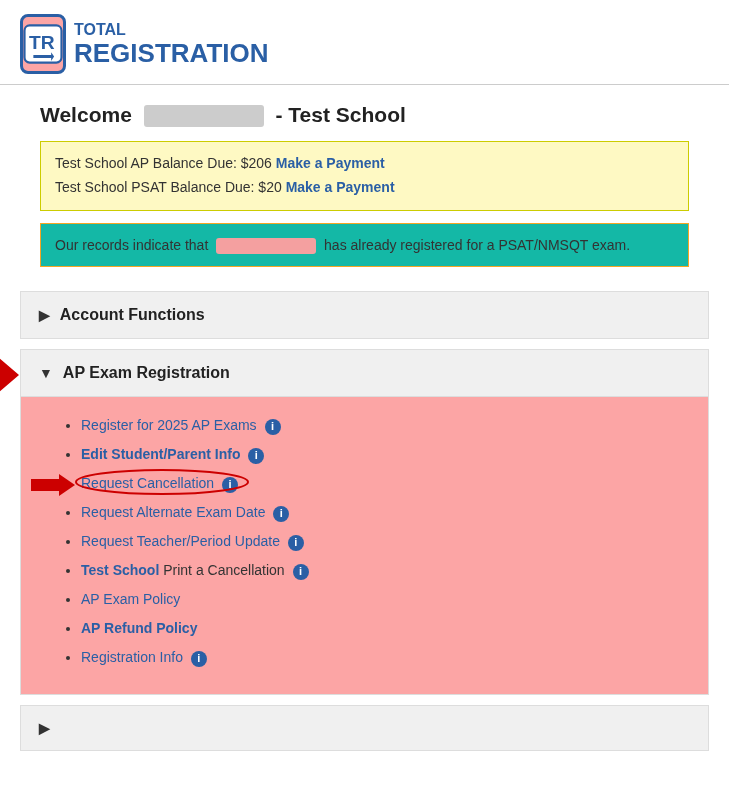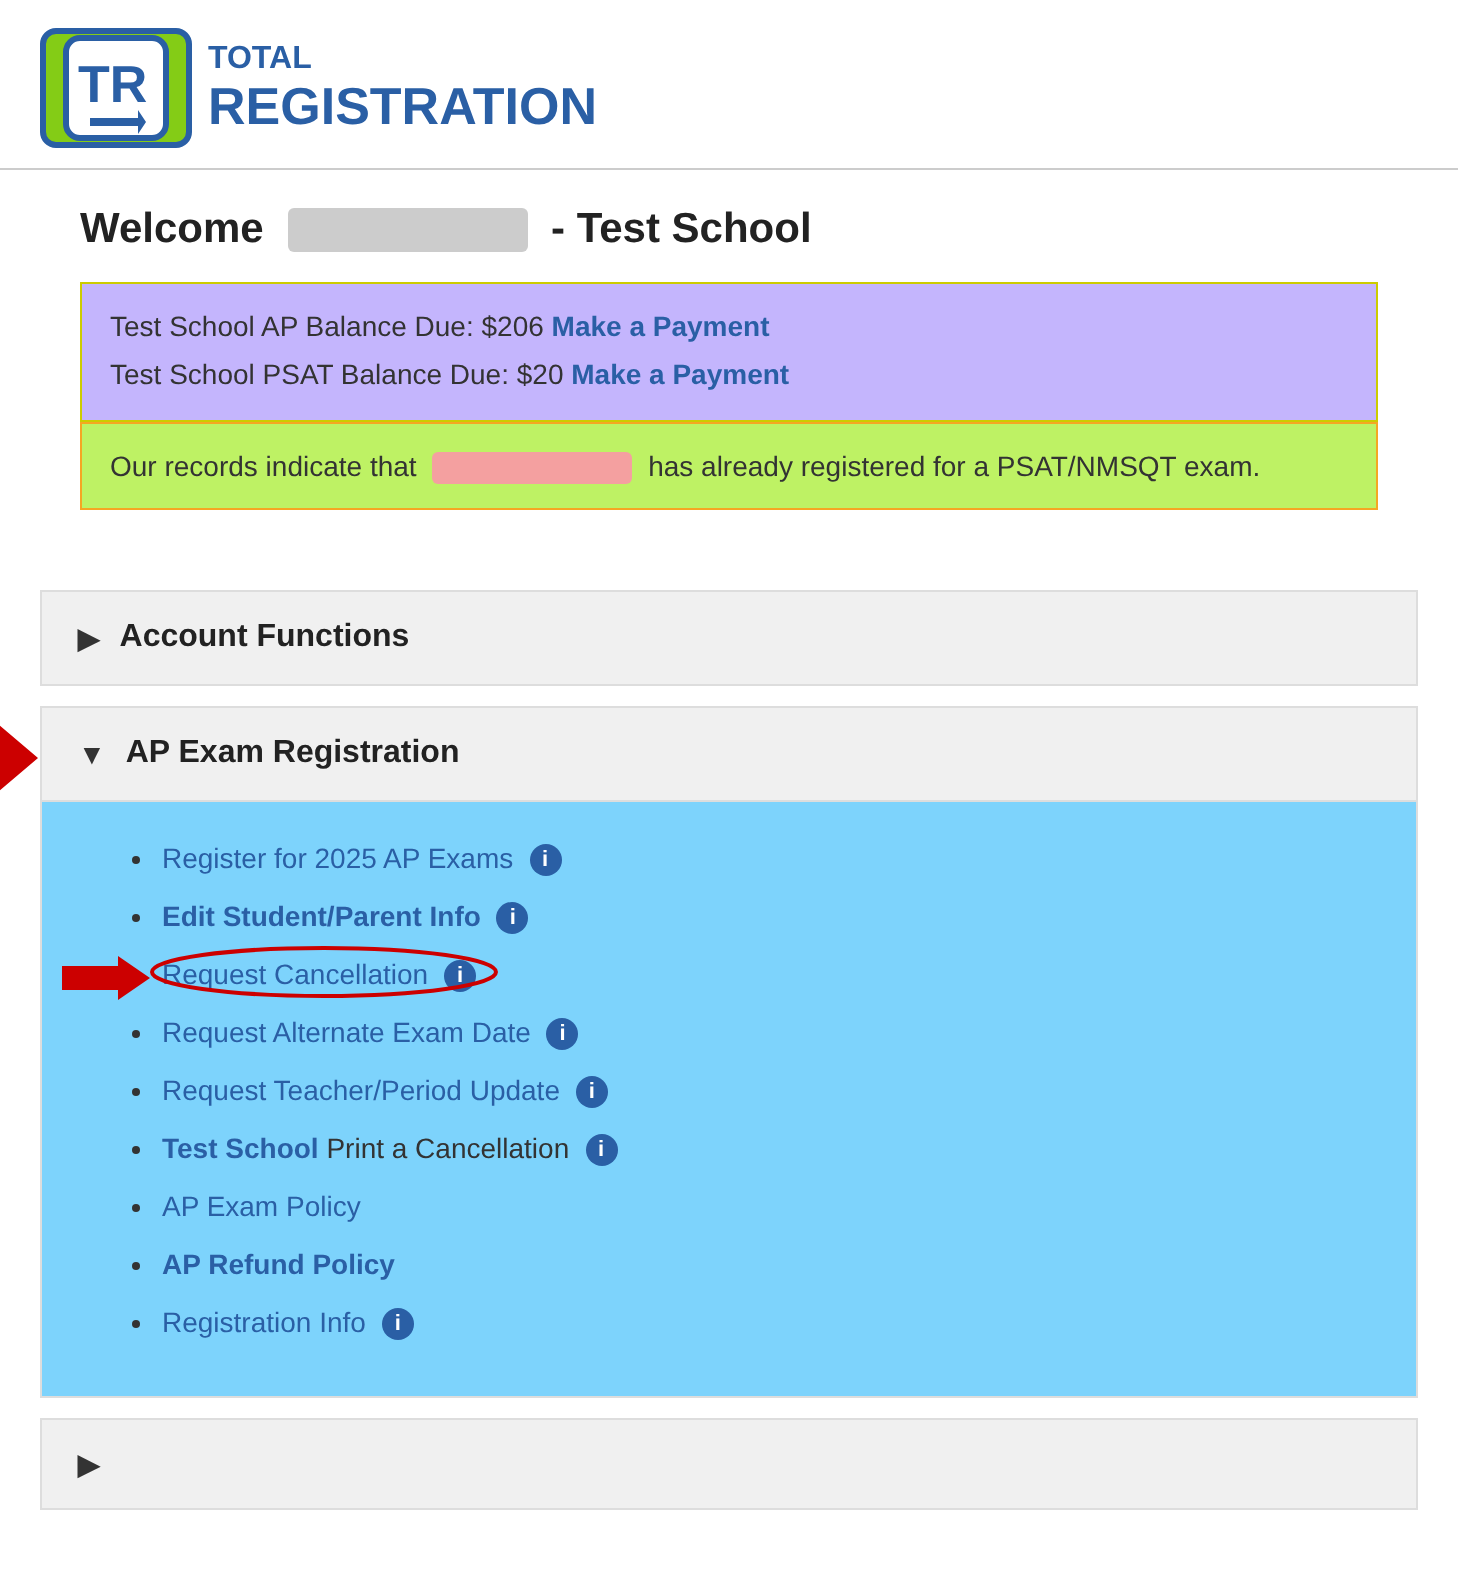--- a/index.html
+++ b/index.html
@@ -17,29 +17,29 @@
       align-items: center;
       padding: 14px 20px 10px 20px;
       border-bottom: 1px solid #ccc;
     }
     .logo-box {
       display: flex;
       align-items: center;
       margin-right: 12px;
     }
     .logo-icon {
-      width: 76px;
+      width: 46px;
       height: 60px;
       border: 3px solid #2a5fa5;
       border-radius: 8px;
       display: flex;
       align-items: center;
       justify-content: center;
       position: relative;
-      background: #84cc16;
+      background: #fca5a5;
     }
     .logo-text {
       display: flex;
       flex-direction: column;
       line-height: 1.1;
     }
     .logo-text-top {
       font-size: 16px;
       font-weight: bold;
       color: #2a5fa5;
@@ -66,37 +66,38 @@
       color: transparent;
       border-radius: 3px;
       width: 120px;
       height: 22px;
       vertical-align: middle;
       margin: 0 6px;
     }
 
     
     .notice-yellow {
-      background: #c4b5fd;
+      background: #fef9c3;
       border: 1px solid #cccc00;
       padding: 10px 14px;
+      margin-bottom: 12px;
       line-height: 1.7;
     }
     .notice-yellow a {
       color: #2a5fa5;
       text-decoration: none;
       font-weight: bold;
     }
 
     
     .notice-orange {
-      background: #bef264;
+      background: #14b8a6;
       border: 1px solid #f5a623;
       padding: 10px 14px;
-      margin-bottom: 30px;
+      margin-bottom: 14px;
       color: #333;
       line-height: 1.6;
     }
     .notice-blur {
       display: inline-block;
       background: #f4a0a0;
       color: transparent;
       border-radius: 3px;
       width: 100px;
       height: 16px;
@@ -120,21 +121,21 @@
       font-weight: bold;
       color: #222;
       position: relative;
     }
     .section-chevron {
       margin-right: 10px;
       font-size: 14px;
       color: #333;
     }
     .section-body {
-      background: #7dd3fc;
+      background: #fca5a5;
       padding: 18px 30px 18px 40px;
       border-top: 1px solid #ddd;
     }
     .section-body ul {
       list-style: disc;
       padding-left: 20px;
     }
     .section-body li {
       margin-bottom: 8px;
       line-height: 1.5;

